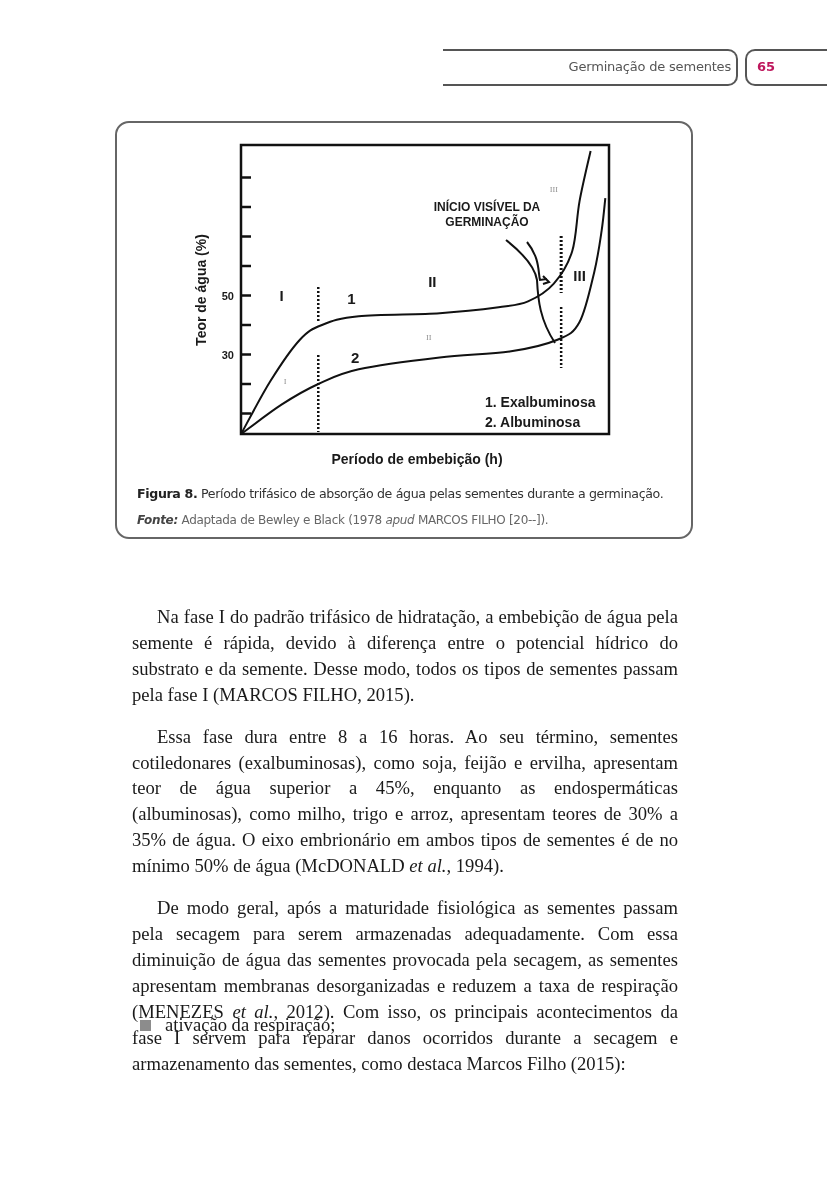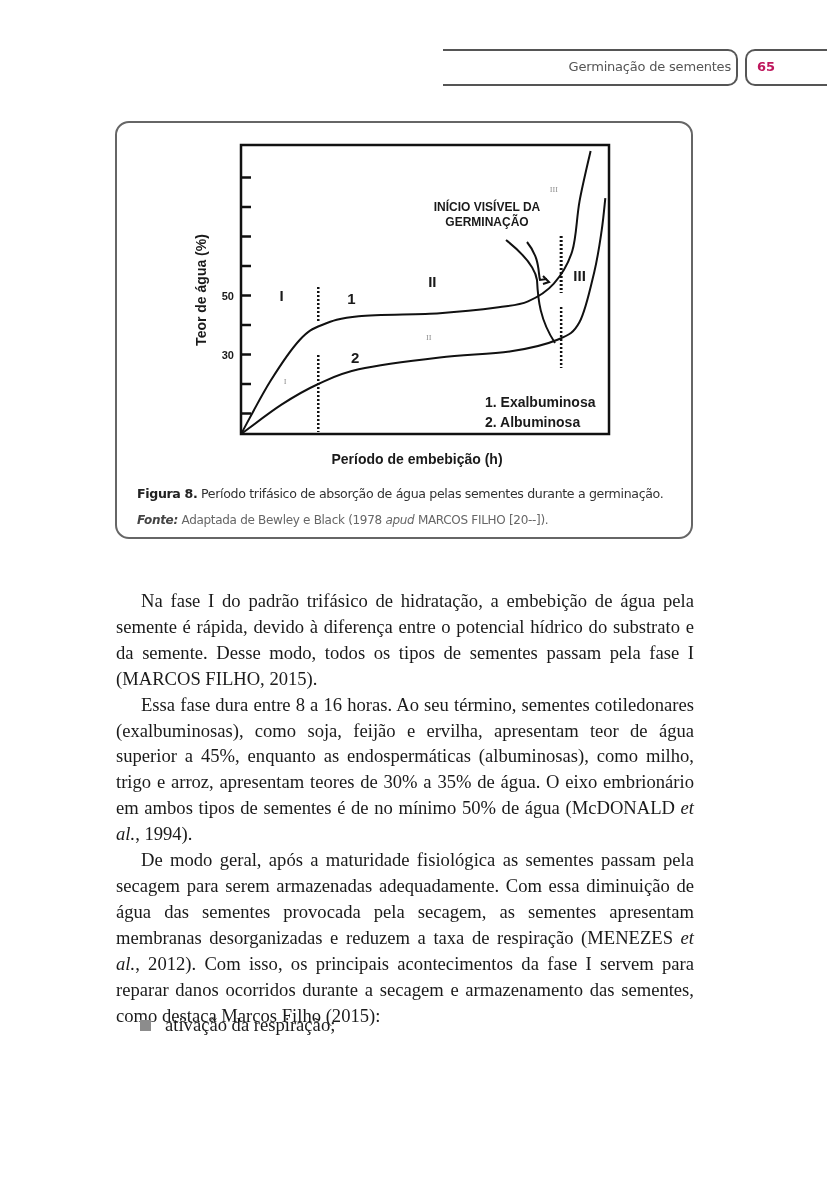--- a/index.html
+++ b/index.html
@@ -14,21 +14,21 @@
   
   .figure-box { position: absolute; left: 115px; top: 121px; width: 578px; height: 418px; border: 2.5px solid #666; border-radius: 14px; box-sizing: border-box; }
   .chart-svg { position: absolute; left: 0; top: 0; }
   .caption { position: absolute; left: 137px; top: 486px; font-family: "DejaVu Sans", sans-serif; font-size: 12.6px; color: #333; letter-spacing: -0.35px; white-space: nowrap; }
   .caption b { color: #222; }
   .source { position: absolute; left: 137px; top: 513px; font-family: "DejaVu Sans", sans-serif; font-size: 12px; color: #666; letter-spacing: -0.3px; white-space: nowrap; }
   .source .lbl { font-style: italic; font-weight: bold; color: #444; }
 
   
   .body-text { position: absolute; left: 116px; top: 588px; width: 578px; font-family: "Liberation Serif", serif; font-size: 18.6px; line-height: 25.9px; text-align: justify; color: #1a1a1a; }
-  .body-text p { margin: 0; text-indent: 25px; }
+  .body-text p { margin: 16px; text-indent: 25px; }
   .bullets { position: absolute; left: 140px; top: 1014px; font-family: "Liberation Serif", serif; font-size: 18.6px; }
   .bullet-item { display: flex; align-items: center; }
   .bullet-sq { width: 11px; height: 11px; background: #8c8c8c; margin-right: 14px; display: inline-block; }
 
   .ax-text { font-family: "Liberation Sans", sans-serif; font-weight: bold; fill: #1a1a1a; }
 </style>
 </head>
 <body>
 
 <div class="hdr-line"></div>

